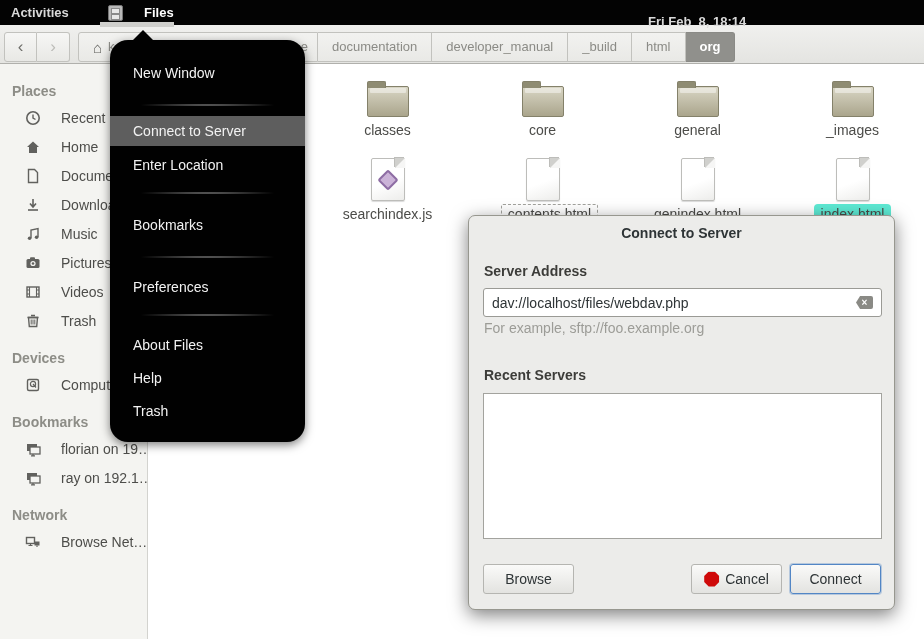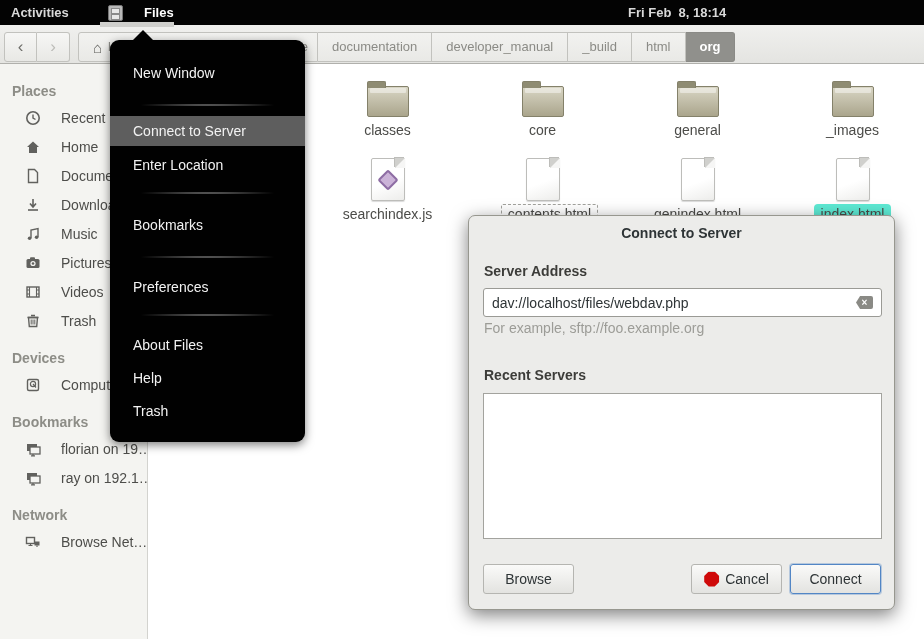--- a/index.html
+++ b/index.html
@@ -8,21 +8,21 @@
   .page { position:relative; width:924px; height:639px; }
 
   
   .panel { position:absolute; left:0; top:0; width:924px; height:25px; background:#030303; z-index:60; }
   .panel-item { position:absolute; top:0; height:25px; line-height:25px; color:#d9d9d9;
     font-size:13px; font-weight:bold; }
   .activities { left:11px; }
   .appmenu { left:100px; padding:0 8px; display:flex; align-items:center; gap:21px; color:#fff; }
   .appmenu-open-glow { position:absolute; left:100px; top:22px; width:74px; height:5px;
     background:#cfcfcc; z-index:61; }
-  .clock { left:628px; white-space:pre; }
+  .clock { left:648px; white-space:pre;margin-top:9px; }
   .cabinet-icon { display:inline-block; width:15px; height:16px; background:#b9b9b9;
     border:1px solid #777; border-radius:2px; position:relative; }
   .cabinet-icon::before, .cabinet-icon::after { content:""; position:absolute; left:2px; right:2px;
     height:4px; background:#e8e8e8; border:1px solid #8a8a8a; }
   .cabinet-icon::before { top:2px; } .cabinet-icon::after { top:8px; }
 
   
   .toolbar { position:absolute; left:0; top:25px; width:924px; height:39px;
     background:linear-gradient(#f0f0ee,#e4e4e1); border-bottom:1px solid #b0b0ac; }
   .navgroup { position:absolute; left:4px; top:7px; display:flex; }
@@ -69,21 +69,21 @@
     border-radius:2px; box-shadow:0 1px 1px rgba(0,0,0,.15); }
   .page-ico::after { content:""; position:absolute; top:-1px; right:-1px; width:0; height:0;
     border-top:10px solid #f6f6f5; border-left:10px solid #d0d0cd; transform:rotate(90deg);
     filter:drop-shadow(-1px 1px 0 #bdbdba); }
   .diamond { position:absolute; left:50%; top:50%; width:15px; height:15px;
     transform:translate(-50%,-50%) rotate(45deg); background:#cbb3d8; border:2px solid #8e6da4;
     border-radius:2px; }
 
   
   .menu { position:absolute; left:110px; top:40px; width:195px; height:402px; background:#010101;
-    border-radius:9px; z-index:55; box-shadow:0 3px 10px rgba(0,0,0,.5); }
+    border-radius:18px; z-index:55; box-shadow:0 3px 10px rgba(0,0,0,.5); }
   .menu-arrow { position:absolute; left:22px; top:-10px; width:0; height:0;
     border-left:11px solid transparent; border-right:11px solid transparent;
     border-bottom:11px solid #010101; }
   .menu-item { position:absolute; left:0; width:195px; height:30px; line-height:30px;
     padding-left:23px; color:#f2f2f2; font-size:14px; }
   .menu-item.active { background:#5e5e5e; }
   .menu-sep { position:absolute; left:0; width:195px; height:2px;
     background:radial-gradient(ellipse 45% 100% at 50% 50%, rgba(255,255,255,.45), rgba(255,255,255,0) 80%); }
 
   

